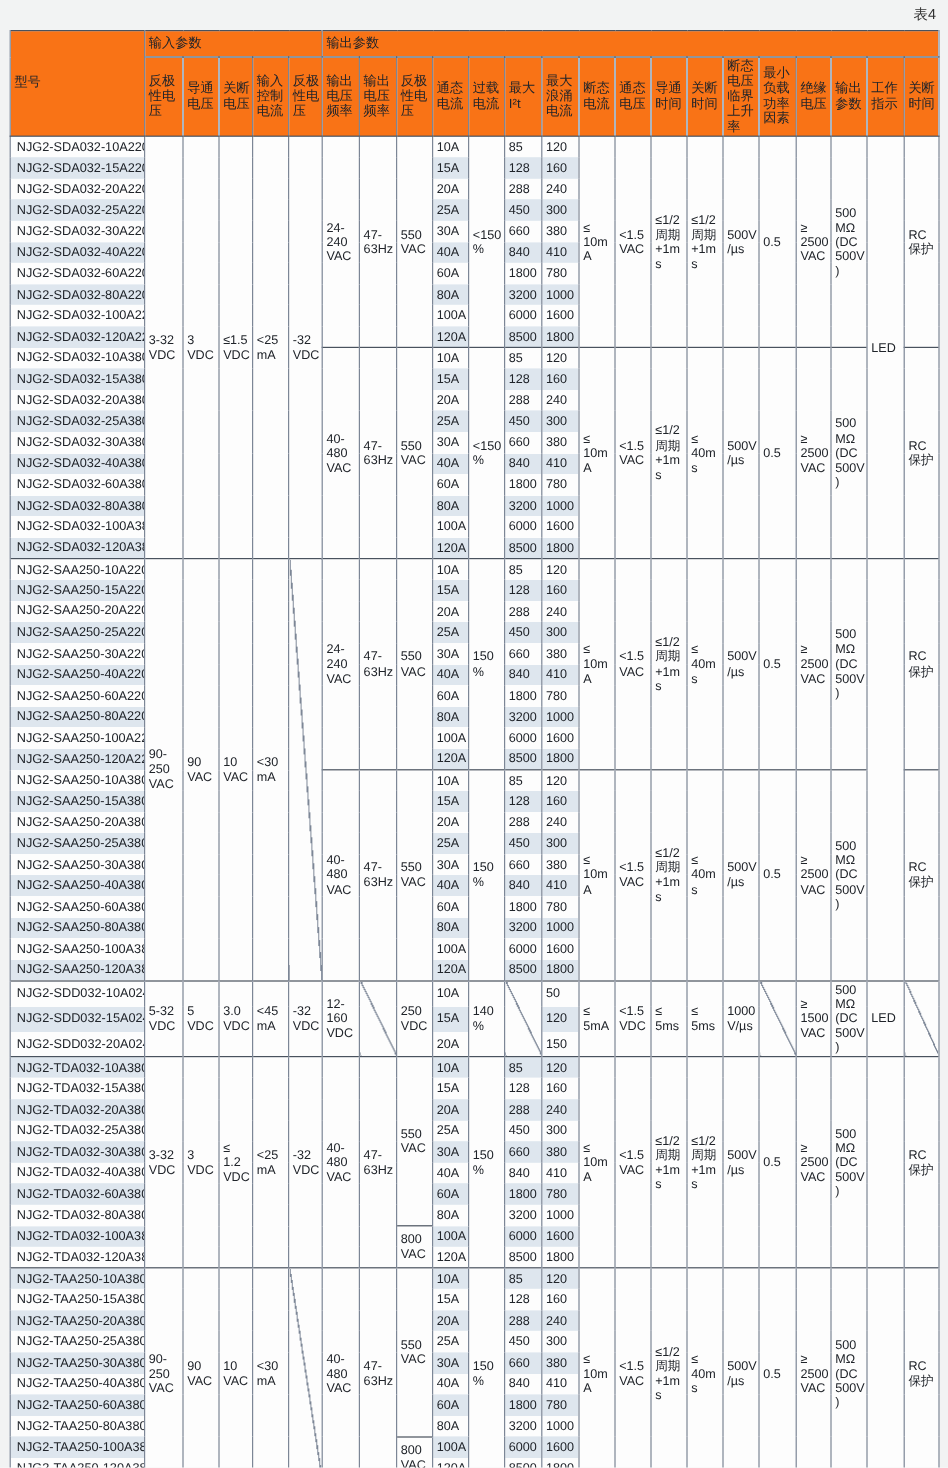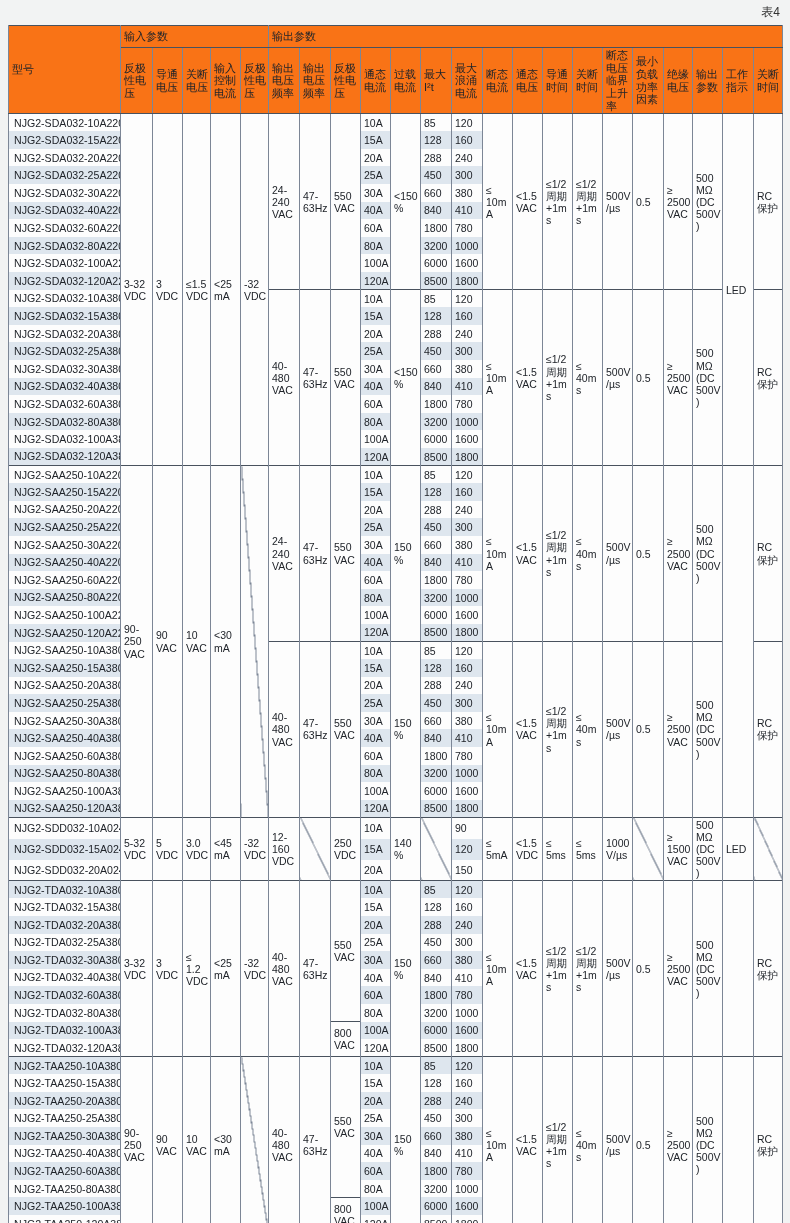--- a/index.html
+++ b/index.html
@@ -396,21 +396,21 @@
           <td rowspan="3" class="bt" data-name="cell">5 VDC</td>
           <td rowspan="3" class="bt" data-name="cell">3.0 VDC</td>
           <td rowspan="3" class="bt" data-name="cell">&lt;45 mA</td>
           <td rowspan="3" class="bt" data-name="cell">-32 VDC</td>
           <td rowspan="3" class="bt" data-name="cell">12-160 VDC</td>
           <td rowspan="3" class="bt slash" data-name="cell"></td>
           <td rowspan="3" class="bt" data-name="cell">250 VDC</td>
           <td class="bt" data-name="cell">10A</td>
           <td rowspan="3" class="bt" data-name="cell">140%</td>
           <td rowspan="3" class="bt slash" data-name="cell"></td>
-          <td class="bt" data-name="cell">90</td>
+          <td class="bt" data-name="cell">50</td>
           <td rowspan="3" class="bt" data-name="cell">≤ 5mA</td>
           <td rowspan="3" class="bt" data-name="cell">&lt;1.5 VDC</td>
           <td rowspan="3" class="bt" data-name="cell">≤ 5ms</td>
           <td rowspan="3" class="bt" data-name="cell">≤ 5ms</td>
           <td rowspan="3" class="bt" data-name="cell">1000V/µs</td>
           <td rowspan="3" class="bt slash" data-name="cell"></td>
           <td rowspan="3" class="bt" data-name="cell">≥ 1500 VAC</td>
           <td rowspan="3" class="bt" data-name="cell">500 MΩ (DC 500V)</td>
           <td rowspan="3" class="bt" data-name="cell">LED</td>
           <td rowspan="3" class="bt slash" data-name="cell"></td>

